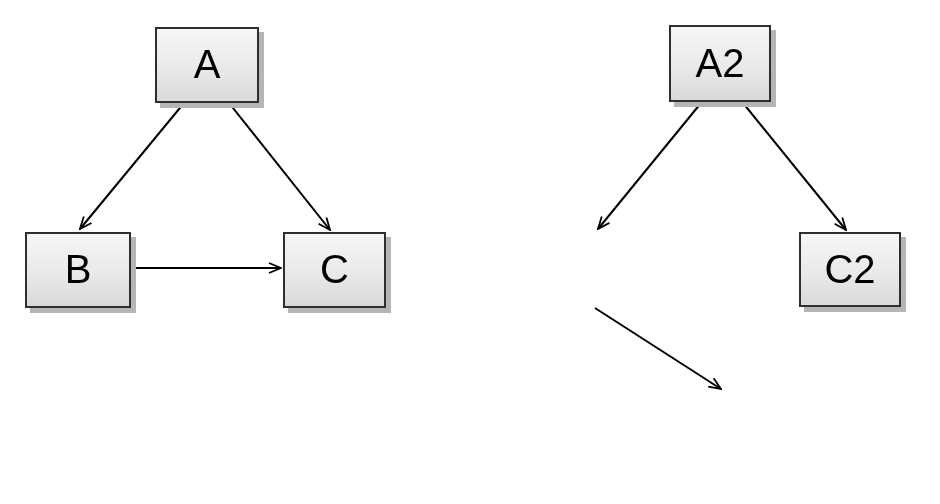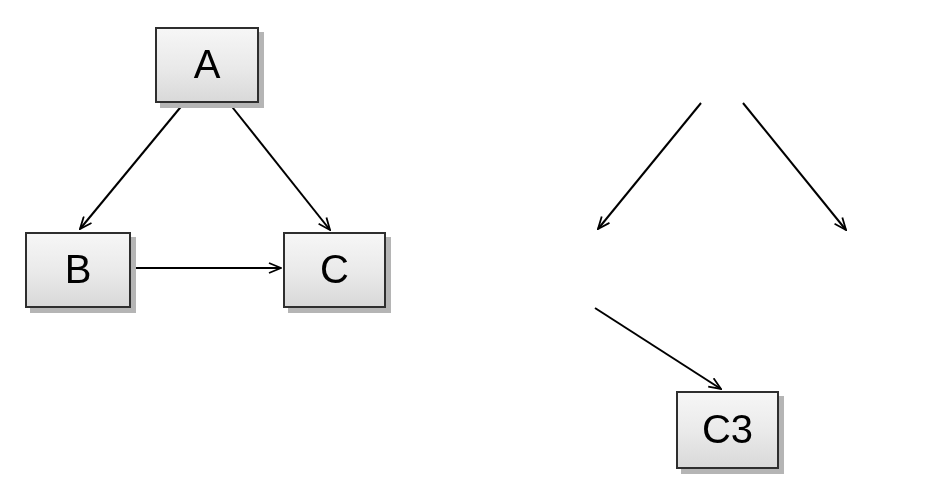--- a/index.html
+++ b/index.html
@@ -78,17 +78,20 @@
   <div class="node node-a">
     <span class="label">A</span>
   </div>
   <div class="node node-b">
     <span class="label">B</span>
   </div>
   <div class="node node-c">
     <span class="label">C</span>
   </div>
 
-  <div class="node node-c3">
-    <span class="label">C3</span>
+  <div class="node node-a2">
+    <span class="label">A2</span>
+  </div>
+  <div class="node node-c2">
+    <span class="label">C2</span>
   </div>
 
 </div>
 
 </body></html>

